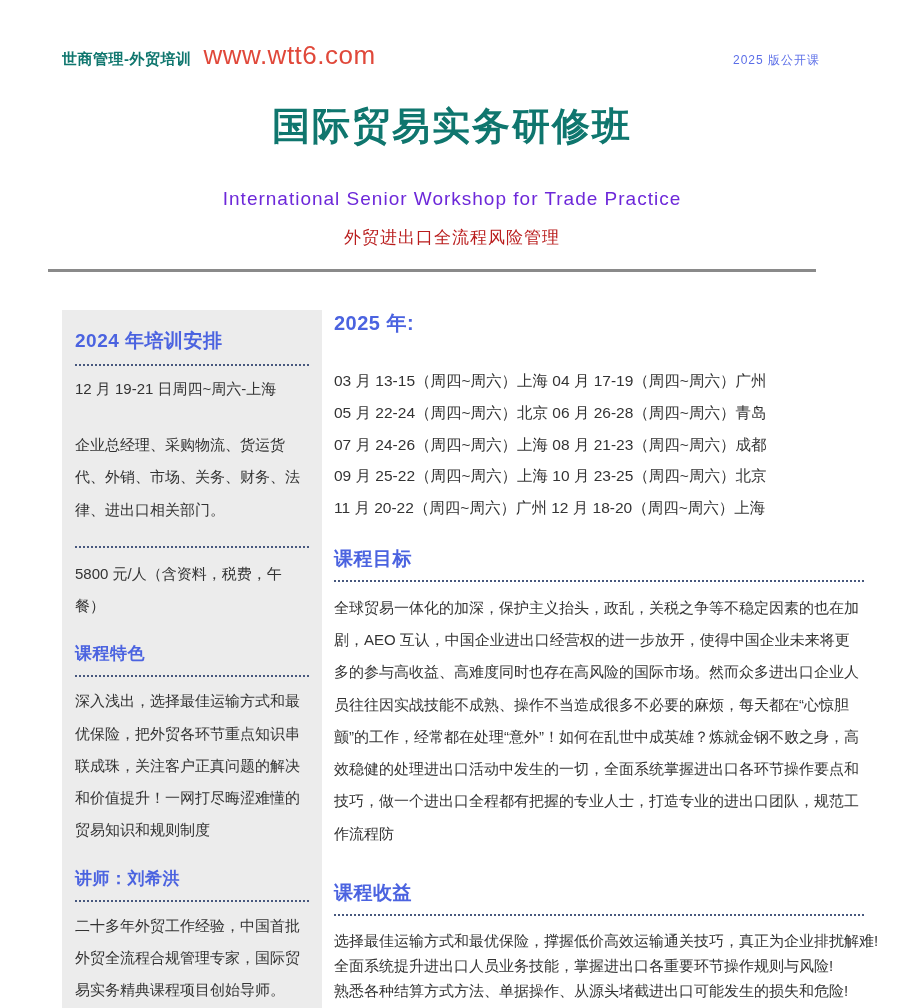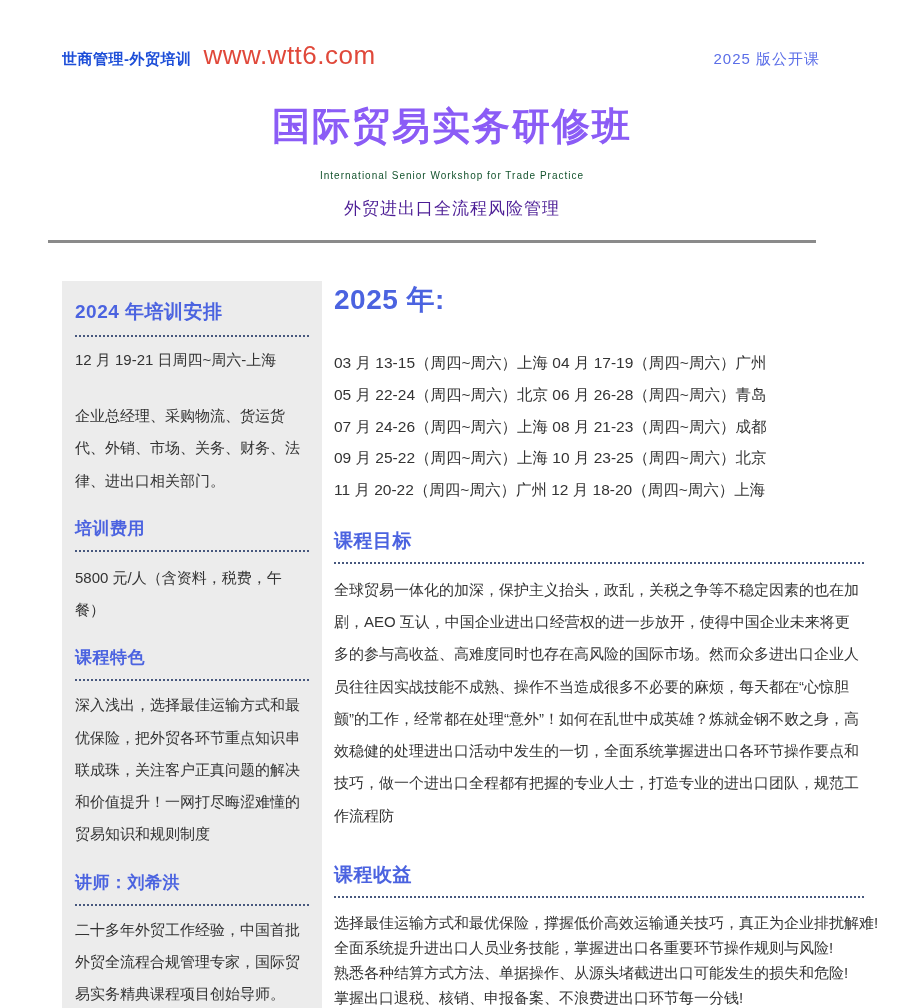--- a/index.html
+++ b/index.html
@@ -11,35 +11,35 @@
     overflow: hidden;
   }
   .page { position: relative; width: 904px; height: 1008px; }
 
   
   .top-row {
     display: flex; justify-content: space-between; align-items: baseline;
     padding: 40px 84px 0 62px;
   }
   .brand-group { display: flex; align-items: baseline; gap: 12px; }
-  .brand { color: #1d4ed8; font-size: 15px; font-weight: bold; letter-spacing: .5px; }
+  .brand { color: #0f766e; font-size: 15px; font-weight: bold; letter-spacing: .5px; }
   .site-url-top { color: #e0483a; font-size: 26px; font-weight: normal; letter-spacing: .5px; cursor: pointer; }
-  .edition { color: #5b6ee8; font-size: 15px; letter-spacing: 1px; }
+  .edition { color: #5b6ee8; font-size: 12px; letter-spacing: 1px; }
 
   .doc-title {
     margin-top: 30px; text-align: center;
-    color: #8b5cf6; font-size: 38px; font-weight: bold; letter-spacing: 2px;
+    color: #0f766e; font-size: 38px; font-weight: bold; letter-spacing: 2px;
   }
   .subtitle-en {
-    margin-top: 18px; text-align: center;
-    color: #14532d; font-size: 10px; letter-spacing: 1px;
+    margin-top: 36px; text-align: center;
+    color: #6d28d9; font-size: 19px; letter-spacing: 1px;
   }
   .subtitle-cn {
     margin-top: 16px; text-align: center;
-    color: #4c1d95; font-size: 17px; letter-spacing: 1px;
+    color: #b91c1c; font-size: 17px; letter-spacing: 1px;
   }
   .divider {
     margin: 20px 0 0 48px; width: 768px; height: 3px; background: #8a8a8a;
   }
 
   
   .columns {
     display: flex; gap: 12px;
     margin: 38px 0 0 62px;
     height: 746px;
@@ -53,21 +53,21 @@
   }
   .sb-h1 { color: #4b63e0; font-size: 19px; font-weight: bold; margin: 4px 0 10px; letter-spacing: .5px; }
   .sb-h2 { color: #4b63e0; font-size: 17px; font-weight: bold; letter-spacing: .5px; }
   .dotted { border: none; border-bottom: 2px dotted #47587e; height: 0; }
   .sb-text { font-size: 15px; line-height: 2.15; color: #333; }
   .sb-line { font-size: 15px; color: #333; margin: 14px 0 30px; }
   .sb-sec { margin-top: 20px; }
 
   
   .main { width: 530px; flex: 0 0 530px; }
-  .main-year { color: #4b63e0; font-size: 28px; font-weight: bold; letter-spacing: .5px; }
+  .main-year { color: #4b63e0; font-size: 20px; font-weight: bold; letter-spacing: .5px; }
   .schedule { margin-top: 28px; }
   .schedule-row { font-size: 15.5px; color: #333; line-height: 2.05; white-space: nowrap; }
   .main-h { color: #4b63e0; font-size: 19px; font-weight: bold; letter-spacing: .5px; margin-bottom: 8px; }
   .goals-sec { margin-top: 22px; }
   .goals-text { margin-top: 10px; font-size: 15px; line-height: 2.15; color: #333; }
   .benefits-sec { margin-top: 30px; }
   .benefits-list { margin-top: 12px; }
   .benefit-line { font-size: 15px; color: #333; line-height: 1.68; white-space: nowrap; }
 </style>
 </head>
@@ -93,21 +93,20 @@
     <div class="sidebar">
       <div class="sb-h1">2024 年培训安排</div>
       <hr class="dotted">
       <div class="sb-line">12 月 19-21 日周四~周六-上海</div>
 
       <div class="sb-sec">
         <div class="sb-text">企业总经理、采购物流、货运货代、外销、市场、关务、财务、法律、进出口相关部门。</div>
       </div>
 
       <div class="sb-sec">
-        <div class="sb-h2" style="margin-bottom:10px">培训费用</div>
         <hr class="dotted">
         <div class="sb-text" style="margin-top:10px">5800 元/人（含资料，税费，午餐）</div>
       </div>
 
       <div class="sb-sec">
         <div class="sb-h2" style="margin-bottom:10px">课程特色</div>
         <hr class="dotted">
         <div class="sb-text" style="margin-top:8px">深入浅出，选择最佳运输方式和最优保险，把外贸各环节重点知识串联成珠，关注客户正真问题的解决和价值提升！一网打尽晦涩难懂的贸易知识和规则制度</div>
       </div>
 

